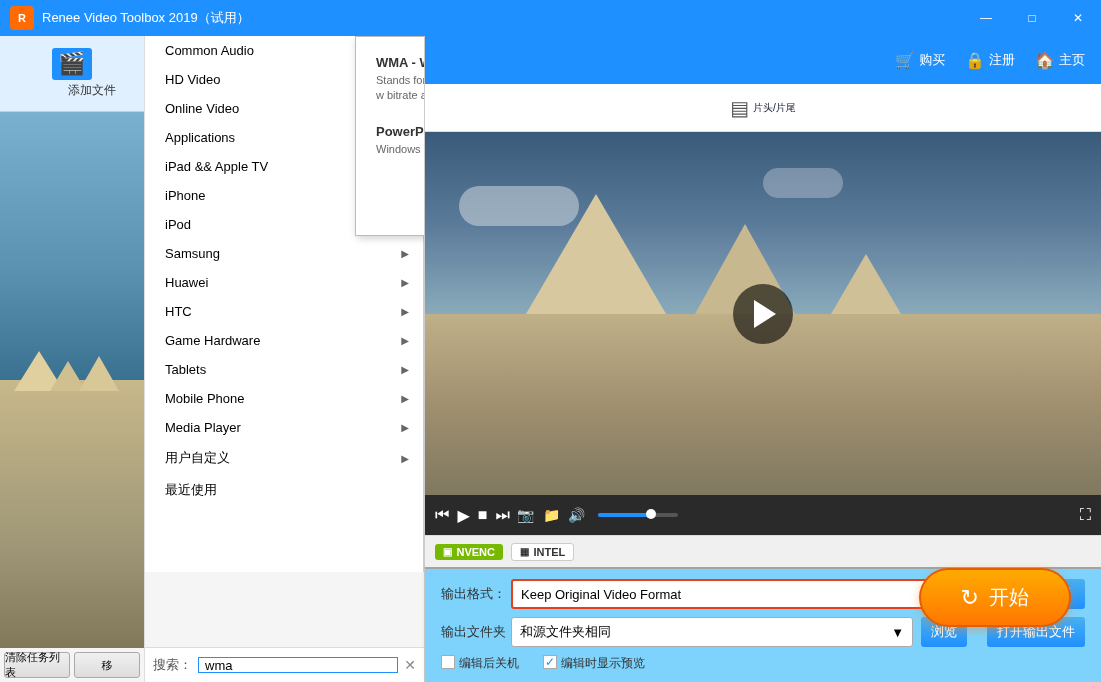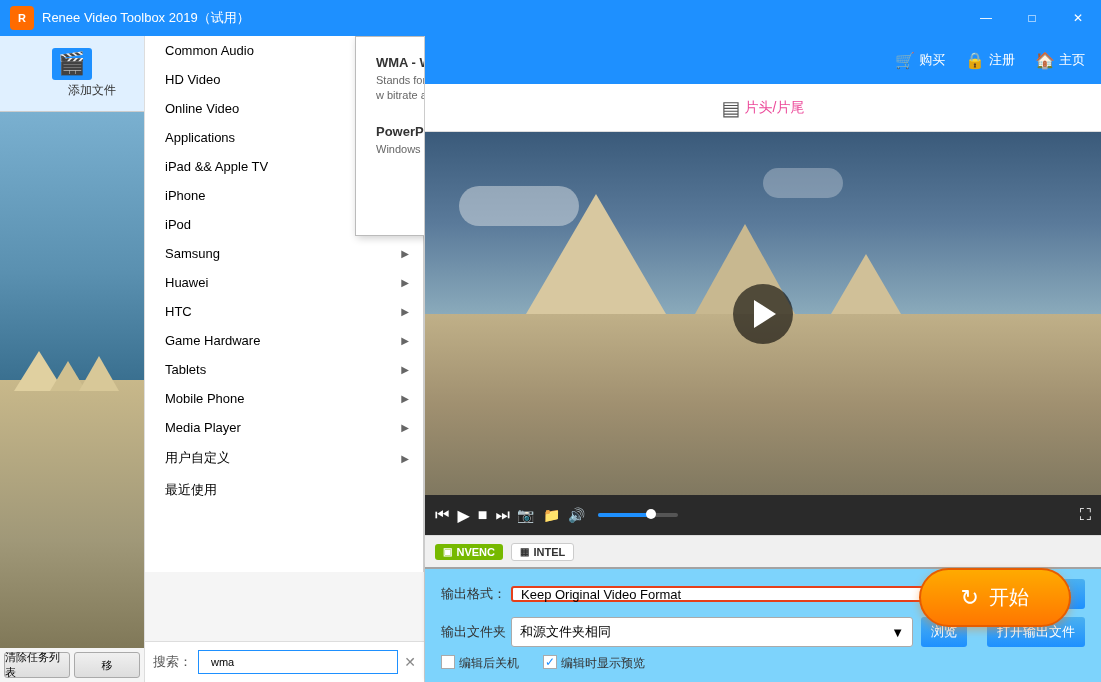--- a/index.html
+++ b/index.html
@@ -203,21 +203,21 @@
       background: white;
       height: 48px;
       display: flex;
       align-items: center;
       justify-content: center;
       border-bottom: 1px solid #ddd;
     }
     .video-icon {
       color: #555; font-size: 20px; margin-right: 4px;
     }
-    .video-title { font-size: 14px; color: #ec4899; }
+    .video-title { font-size: 10px; color: #0f172a; }
     .video-preview {
       flex: 1;
       background: linear-gradient(180deg, #2c4a6e 0%, #1a3050 40%, #0d1f35 100%);
       position: relative;
       display: flex; align-items: center; justify-content: center;
     }
     .sky { position: absolute; top: 0; left: 0; right: 0; height: 45%; background: linear-gradient(180deg, #4a6a8a 0%, #6a8aaa 50%, #aabbc8 100%); }
     
     .play-btn {
       position: relative; z-index: 10;
@@ -291,21 +291,21 @@
       padding: 10px 16px;
       border-top: 2px solid #a3a3a3;
       box-shadow: 0 -2px 4px rgba(0,0,0,0.1);
     }
     .format-row, .folder-row {
       display: flex; align-items: center; margin-bottom: 8px;
     }
     .row-label { width: 70px; color: #333; font-size: 13px; white-space: nowrap; }
     .format-select {
       flex: 1;
-      height: 16px;
+      height: 30px;
       border: 2px solid #e63f1a;
       border-radius: 3px;
       padding: 0 8px;
       font-size: 13px;
       background: white;
       display: flex; align-items: center; justify-content: space-between;
       cursor: pointer;
       margin-right: 8px;
     }
     .select-arrow { color: #e63f1a; }
@@ -474,21 +474,21 @@
         <span>用户自定义</span>
         <span class="chevron">▶</span>
       </div>
       <div class="menu-item">
         <span>最近使用</span>
       </div>
     </div>
 
     <div class="search-box" style="position:absolute;bottom:0;left:0;width:100%;background:white;">
       <span class="search-label">搜索：</span>
-      <input class="search-input" type="text" value="wma" style="flex: 1 1 0%; height: 24px; border: 1px solid rgb(30, 144, 255); padding: 2px 12px; font-size: 11px; outline: none;">
+      <input class="search-input" type="text" value="wma" style="flex: 1 1 0%; height: 16px; border: 1px solid rgb(30, 144, 255); padding: 2px 6px; font-size: 13px; outline: none;">
       <span class="search-clear">✕</span>
     </div>
 
     <div class="submenu" style="position:absolute;left:210px;top:0;width:410px;min-height:200px;z-index:300;padding:8px;">
       <div class="submenu-item">
         <div class="item-title">WMA - Windows Media Audio (*.wma)</div>
         <div class="item-desc">
           Stands for windows media audio,popular audio format, 
           <br><span>w bitrate and fine sound quality</span>
         </div>

